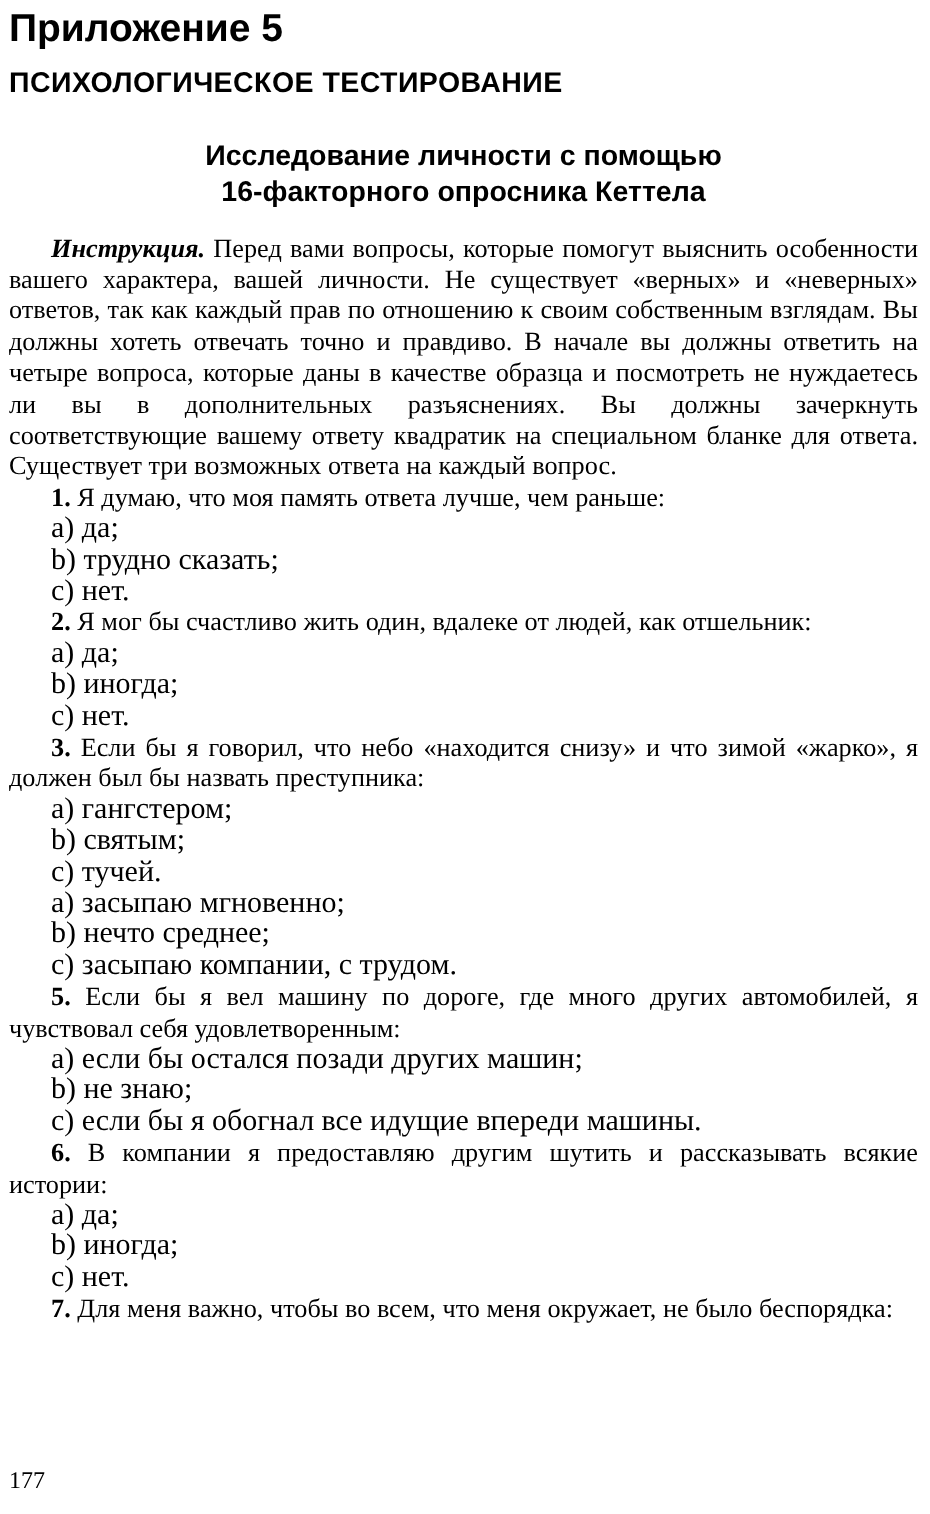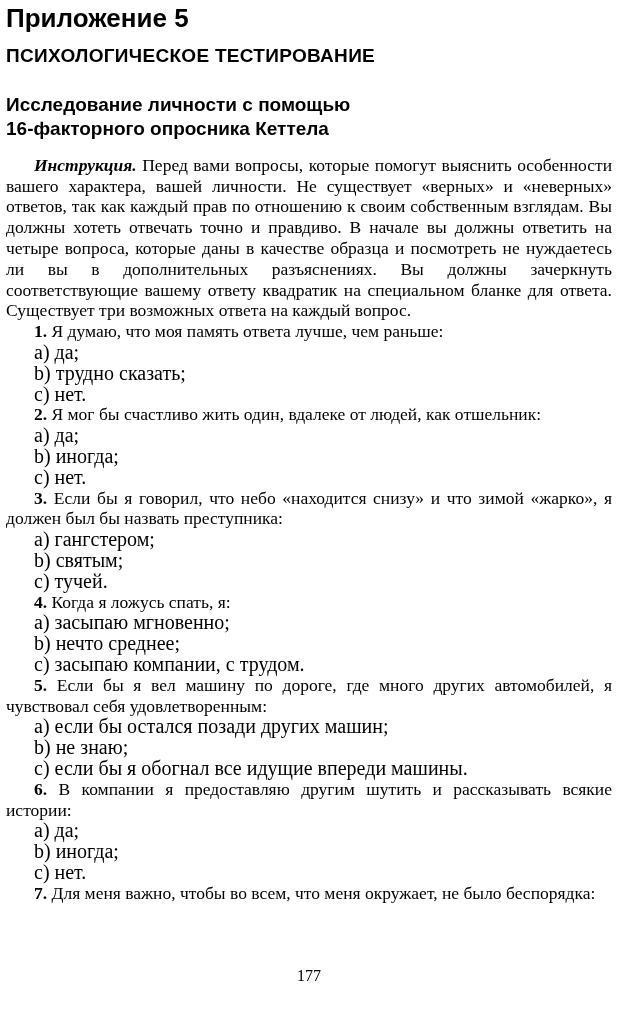--- a/index.html
+++ b/index.html
@@ -2,21 +2,21 @@
 <html lang="ru"><head>
   <meta charset="utf-8">
   <style>
     * { box-sizing: border-box; }
     html, body { margin: 0; padding: 0; background: #ffffff; }
     .page {
       width: 620px;
       height: 1009px;
       background: #ffffff;
       color: #000000;
-      padding: 4px 8px 22px 6px;
+      padding: 4px 8px 10px 6px;
       display: flex;
       flex-direction: column;
       overflow: hidden;
       font-family: "Liberation Serif", serif;
     }
     .h-appendix {
       font-family: "Liberation Sans", sans-serif;
       font-size: 26px;
       font-weight: 700;
       line-height: 1.1;
@@ -29,39 +29,40 @@
       line-height: 1.1;
       letter-spacing: 0.3px;
       margin: 0 0 27px 0;
     }
     .h-section {
       font-family: "Liberation Sans", sans-serif;
       font-size: 19px;
       font-weight: 700;
       line-height: 1.22;
       margin: 0 0 15px 0;
+      text-align: center;
     }
     .para, .q-text {
       font-size: 17.5px;
       line-height: 20.8px;
       text-align: justify;
       text-indent: 28px;
       margin: 0;
     }
     .q-num { font-weight: 700; }
     .option {
       font-size: 20px;
       line-height: 20.8px;
       margin: 0;
       padding-left: 28px;
     }
     .instr-label { font-weight: 700; font-style: italic; margin-top: 33px; }
     .page-number {
       margin-top: auto;
-      text-align: center;
+      text-align: left;
       font-size: 16px;
       padding: 4px 0 2px 0;
     }
   </style>
 </head>
 <body>
 
 <div class="page">
 
   <h1 class="h-appendix">Приложение 5</h1>
@@ -88,21 +89,20 @@
       </div>
 
   <div class="question">
     <p class="q-text"><b class="q-num">3.</b> <span class="q-body">Если бы я говорил, что небо «находится снизу» и что зимой «жарко», я должен был бы назвать преступника:</span></p>
   <p class="option">a) гангстером;</p>
         <p class="option">b) святым;</p>
         <p class="option">c) тучей.</p>
       </div>
 
   <div class="question">
-    <p class="q-text"><b class="q-num">4.</b> <span class="q-body">Когда я ложусь спать, я:</span></p>
   <p class="option">a) засыпаю мгновенно;</p>
         <p class="option">b) нечто среднее;</p>
         <p class="option">c) засыпаю компании, с трудом.</p>
       </div>
 
   <div class="question">
     <p class="q-text"><b class="q-num">5.</b> <span class="q-body">Если бы я вел машину по дороге, где много других автомобилей, я чувствовал себя удовлетворенным:</span></p>
   <p class="option">a) если бы остался позади других машин;</p>
         <p class="option">b) не знаю;</p>
         <p class="option">c) если бы я обогнал все идущие впереди машины.</p>

